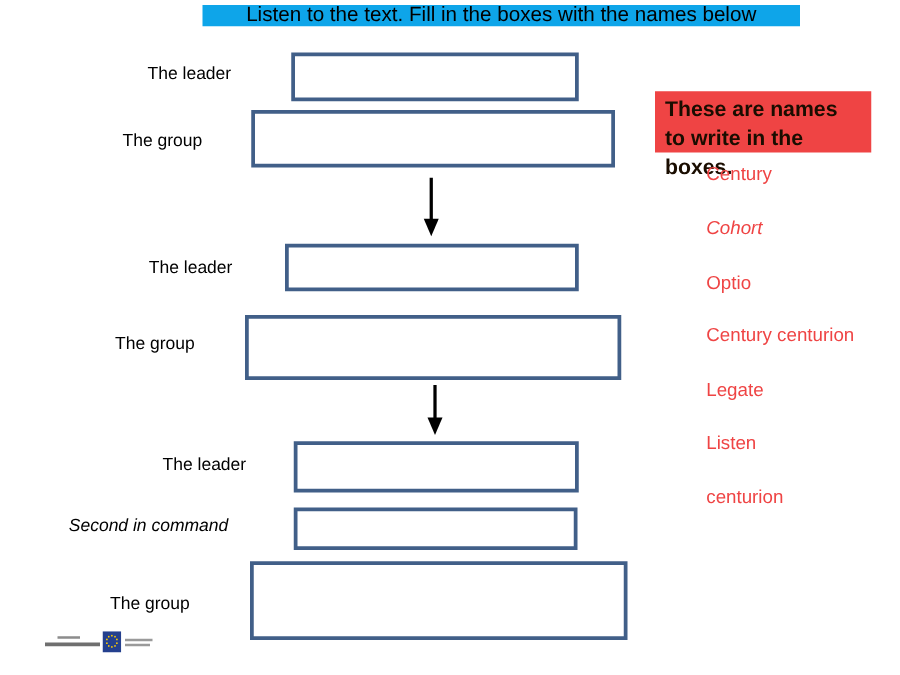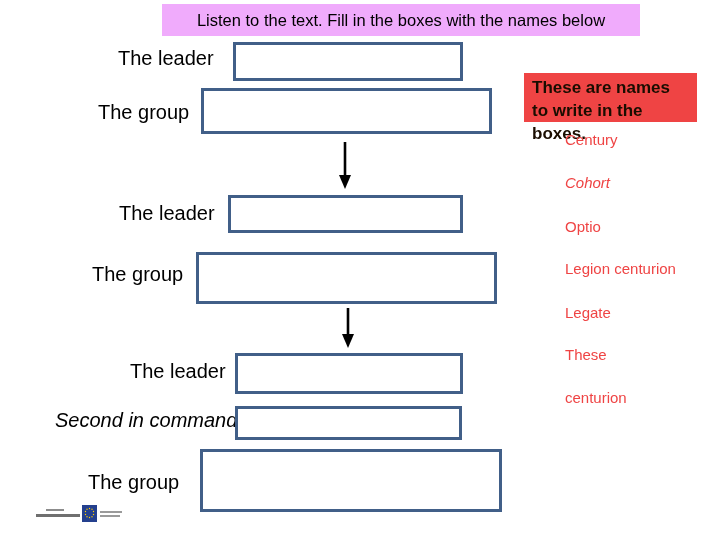--- a/index.html
+++ b/index.html
@@ -8,31 +8,31 @@
     background:#ffffff;
     font-family:"Liberation Sans", sans-serif;
     color:#000;
     position:relative;
     overflow:hidden;
   }
   .abs{position:absolute;}
 
   
   .title-bar{
-    left:162px;top:4px;width:478px;height:32px;
-    background:#f0abfc;
+    left:162px;top:4px;width:478px;height:17px;
+    background:#0ea5e9;
     display:flex;align-items:center;justify-content:center;
     font-size:16.5px;
     color:#000;
     white-space:nowrap;
   }
 
   
   .row-label{
-    font-size:20px;line-height:18px;color:#000;
+    font-size:14px;line-height:18px;color:#000;
     white-space:nowrap;
   }
   .lbl1{left:118px;top:49px;}
   .lbl2{left:98px; top:103px;}
   .lbl3{left:119px;top:204px;}
   .lbl4{left:92px; top:265px;}
   .lbl5{left:130px;top:362px;}
   .lbl6{left:55px; top:411px;font-style:italic;}
   .lbl7{left:88px; top:473px;}
 
@@ -113,23 +113,23 @@
 <div class="abs answer-box box5"></div>
 <div class="abs row-label lbl6">Second in command</div>
 <div class="abs answer-box box6"></div>
 <div class="abs row-label lbl7">The group</div>
 <div class="abs answer-box box7"></div>
 
 <div class="abs names-heading">These are names to write in the boxes.</div>
 <div class="abs name-item n1">Century</div>
 <div class="abs name-item n2">Cohort</div>
 <div class="abs name-item n3">Optio</div>
-<div class="abs name-item n4">Legion centurion</div>
+<div class="abs name-item n4">Century centurion</div>
 <div class="abs name-item n5">Legate</div>
-<div class="abs name-item n6">These</div>
+<div class="abs name-item n6">Listen</div>
 <div class="abs name-item n7">centurion</div>
 
 <div class="abs logo-strip">
   <div class="logo-textline lt1"></div>
   <div class="logo-textline lt2"></div>
   <span class="eu-flag">
     <svg width="15" height="17" viewBox="0 0 15 17">
       <rect x="0" y="0" width="15" height="17" fill="#24408e"></rect>
       <g fill="#ffcc00">
         <circle cx="7.5" cy="3.5" r="0.7"></circle>

